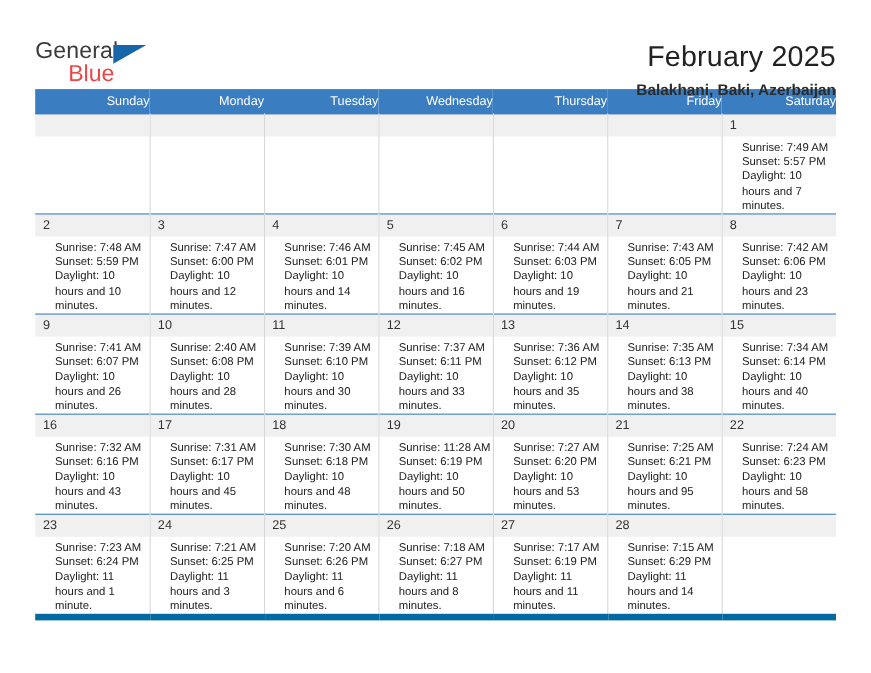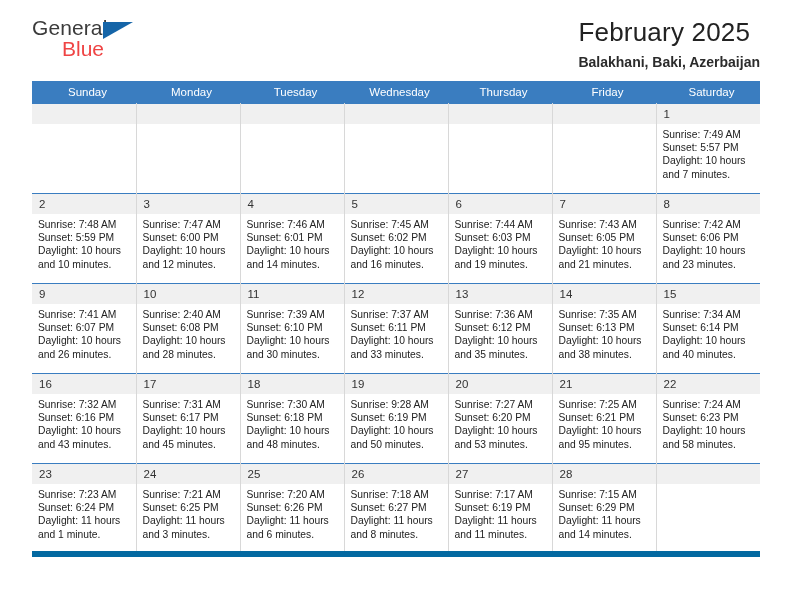--- a/index.html
+++ b/index.html
@@ -21,21 +21,21 @@
     height: 612px;
     position: relative;
     padding: 0 32px;
   }
 
   
   .header {
     display: flex;
     justify-content: space-between;
     align-items: flex-start;
-    padding-top: 17px;
+    padding-top: 36px;
     height: 76px;
   }
 
   .logo {
     position: relative;
     width: 130px;
     height: 52px;
     flex: none;
   }
   .logo-general {
@@ -59,20 +59,21 @@
     position: absolute;
     left: 71px;
     top: 5px;
     width: 0;
     height: 0;
     border-left: 30px solid #1565a8;
     border-bottom: 17px solid transparent;
   }
 
   .title-block {
+    text-align: right;
     flex: none;
     padding-top: 0px;
     margin-left: 46px;
   }
   .title {
     font-size: 26px;
     font-weight: 400;
     color: #222;
     line-height: 30px;
     letter-spacing: .2px;
@@ -90,21 +91,21 @@
     margin-top: 5px;
     width: 728px;
     border-collapse: collapse;
     table-layout: fixed;
   }
   .calendar th {
     background: #3a7dc0;
     color: #ffffff;
     font-size: 11.5px;
     font-weight: 400;
-    text-align: center;
+    text-align: right;
     padding: 5px 0 5px 7px;
     height: 22px;
     border: none;
   }
   .calendar td {
     width: 104px;
     height: 90px;
     vertical-align: top;
     padding: 0;
     border-top: 1px solid #3a7dc0;
@@ -117,21 +118,21 @@
   .daynum {
     background: #f0f0f0;
     font-size: 11.5px;
     color: #333;
     padding: 4px 0 4px 7px;
     height: 20px;
     line-height: 12px;
   }
   .cell-empty .daynum { background: #f0f0f0; }
   .info {
-    padding: 4px 6px 0 6px;
+    padding: 4px 6px 0 18px;
     font-size: 10.3px;
     line-height: 13.2px;
     color: #222;
   }
   .info div { white-space: nowrap; }
   .info .wrap { white-space: normal; }
 </style>
 </head>
 <body>
 
@@ -330,21 +331,21 @@
             <div class="daynum">18</div>
             <div class="info">
               <div>Sunrise: 7:30 AM</div>
               <div>Sunset: 6:18 PM</div>
               <div class="wrap">Daylight: 10 hours and 48 minutes.</div>
             </div>
           </td>
           <td>
             <div class="daynum">19</div>
             <div class="info">
-              <div>Sunrise: 9:28 AM</div>
+              <div>Sunrise: 11:28 AM</div>
               <div>Sunset: 6:19 PM</div>
               <div class="wrap">Daylight: 10 hours and 50 minutes.</div>
             </div>
           </td>
           <td>
             <div class="daynum">20</div>
             <div class="info">
               <div>Sunrise: 7:27 AM</div>
               <div>Sunset: 6:20 PM</div>
               <div class="wrap">Daylight: 10 hours and 53 minutes.</div>

